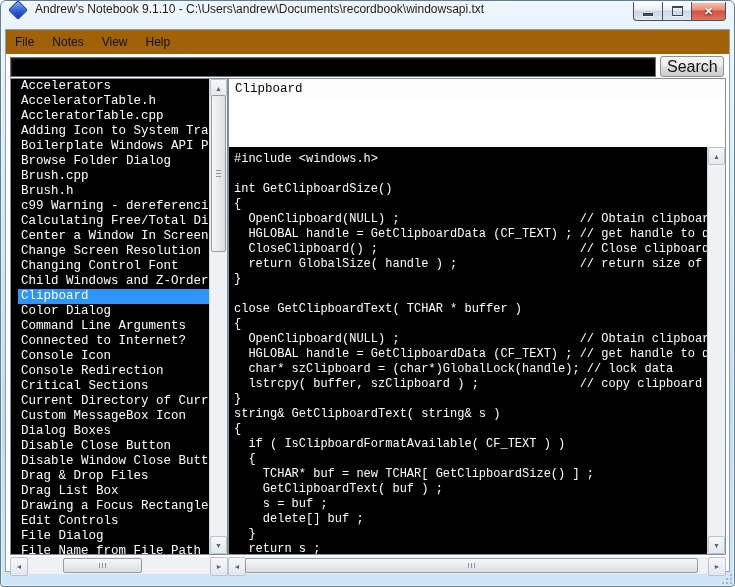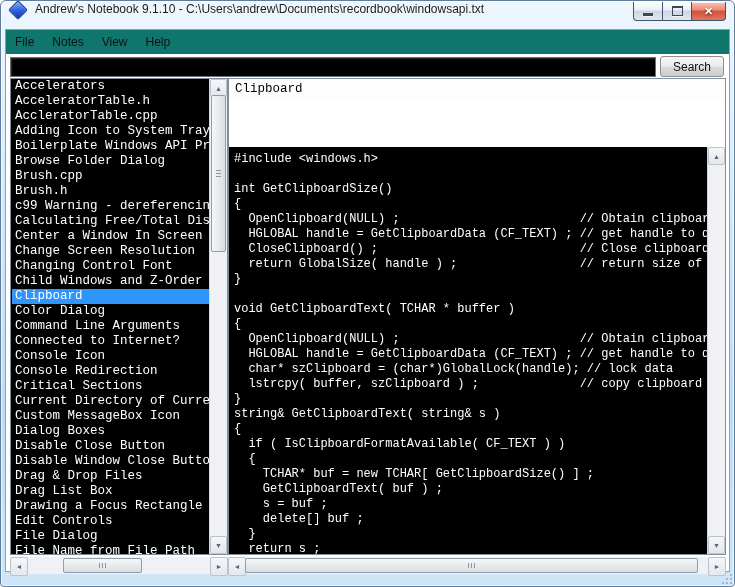--- a/index.html
+++ b/index.html
@@ -25,35 +25,35 @@
   .winbtn.close{width:33px;border-bottom-right-radius:4px;
           background:linear-gradient(180deg,#f8c3b4 0%,#ec8a72 45%,#cf5340 50%,#e0745c 100%);}
   .glyph-min{width:10px;height:3px;background:#3c4856;box-shadow:0 1px 0 rgba(255,255,255,.7);margin-top:6px;}
   .glyph-max{width:9px;height:7px;border:1px solid #3c4856;border-top-width:2px;
              box-shadow:0 1px 0 rgba(255,255,255,.6);}
   .glyph-close{color:#fff;font-size:11px;font-weight:bold;line-height:1;
                text-shadow:0 1px 2px #66150a;}
   
   .client{position:absolute;left:4px;right:4px;top:28px;bottom:14px;background:#ffffff;
           border:1px solid #8aa0b5;}
-  .menubar{position:absolute;left:0;top:0;right:0;height:24px;background:#0f766e;
+  .menubar{position:absolute;left:0;top:0;right:0;height:24px;background:#a16207;
            display:flex;align-items:center;font-size:12px;color:#111;}
   .menu-item{padding:4px 9px;cursor:default;}
   .search-input{position:absolute;left:4px;top:27px;width:638px;height:18px;background:#000;
                 border:1px solid #6f6f6f;box-shadow:inset 1px 1px 2px #2a2a2a;
                 color:#fff;font-family:"Liberation Mono",monospace;font-size:12px;padding:0 3px;}
-  .search-button{position:absolute;right:5px;top:26px;width:64px;height:21px;font-size:12px;color:#111;
+  .search-button{position:absolute;right:5px;top:26px;width:64px;height:21px;font-size:16px;color:#111;
                  background:linear-gradient(180deg,#f5f5f5 0%,#ececec 48%,#dcdcdc 52%,#cccccc 100%);
                  border:1px solid #8e8f8f;border-radius:3px;font-family:"Liberation Sans",sans-serif;}
   
   .topics-panel{position:absolute;left:4px;top:48px;width:216px;height:475px;
                 border:1px solid #7f8b99;background:#000;}
   .topics-list{position:absolute;left:0;top:0;right:17px;bottom:0;overflow:hidden;
                font-family:"Liberation Mono",monospace;font-size:12.5px;line-height:15px;
-               color:#fff;padding-left:4px;}
+               color:#fff;padding-left:10px;}
   .topic-row{height:15px;white-space:nowrap;cursor:default;}
   .topic-row.selected{background:#2f95fb;margin-left:-3px;padding-left:3px;}
   .note-panel{position:absolute;left:222px;top:48px;right:3px;height:475px;
               border:1px solid #828f9c;background:#fff;}
   .note-title{height:21px;line-height:21px;padding-left:6px;color:#000;background:#fdfdfd;
               font-family:"Liberation Mono",monospace;font-size:12.5px;}
   .code-box{position:absolute;left:0;right:0;top:22px;bottom:0;background:#000;overflow:hidden;margin-top:46px;}
   .code-lines{position:absolute;left:5px;top:5px;right:17px;bottom:0;overflow:hidden;}
   .code-line{height:15px;line-height:15px;white-space:pre;color:#fff;
              font-family:"Liberation Mono",monospace;font-size:12px;}
@@ -192,21 +192,21 @@
             <div class="code-line">#include &lt;windows.h&gt;</div>
             <div class="code-line"> </div>
             <div class="code-line">int GetClipboardSize()</div>
             <div class="code-line">{</div>
             <div class="code-line">  OpenClipboard(NULL) ;                         // Obtain clipboard</div>
             <div class="code-line">  HGLOBAL handle = GetClipboardData (CF_TEXT) ; // get handle to da</div>
             <div class="code-line">  CloseClipboard() ;                            // Close clipboard</div>
             <div class="code-line">  return GlobalSize( handle ) ;                 // return size of d</div>
             <div class="code-line">}</div>
             <div class="code-line"> </div>
-            <div class="code-line">void GetClipboardText( TCHAR * buffer )</div>
+            <div class="code-line">close GetClipboardText( TCHAR * buffer )</div>
             <div class="code-line">{</div>
             <div class="code-line">  OpenClipboard(NULL) ;                         // Obtain clipboard</div>
             <div class="code-line">  HGLOBAL handle = GetClipboardData (CF_TEXT) ; // get handle to da</div>
             <div class="code-line">  char* szClipboard = (char*)GlobalLock(handle); // lock data</div>
             <div class="code-line">  lstrcpy( buffer, szClipboard ) ;              // copy clipboard t</div>
             <div class="code-line">}</div>
             <div class="code-line">string&amp; GetClipboardText( string&amp; s )</div>
             <div class="code-line">{</div>
             <div class="code-line">  if ( IsClipboardFormatAvailable( CF_TEXT ) )</div>
             <div class="code-line">  {</div>

